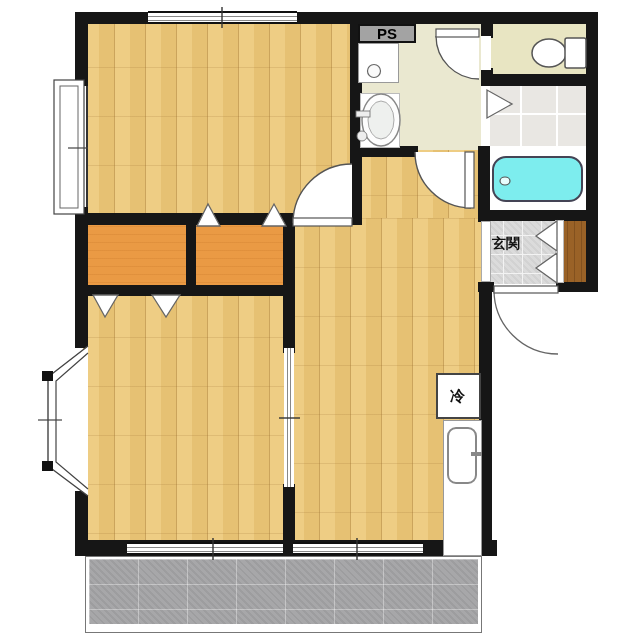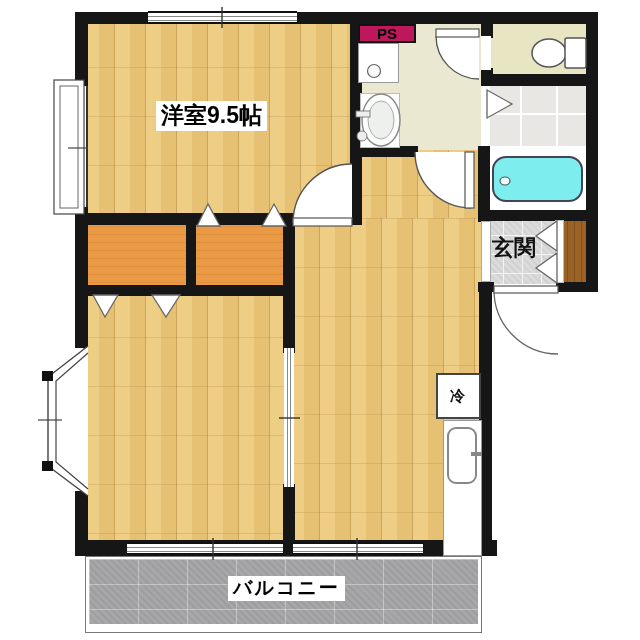--- a/index.html
+++ b/index.html
@@ -32,21 +32,21 @@
       background-size:49px 25px,49px 25px,auto;}
   .hwin{position:absolute;background-color:#fff;border-top:2px solid #111;border-bottom:2px solid #111;box-sizing:border-box;
       background-image:linear-gradient(#888,#888),linear-gradient(#888,#888);
       background-size:100% 1px,100% 1px;background-position:0 3px,0 7px;background-repeat:no-repeat;}
   .vwin{position:absolute;background-color:#fff;
       background-image:linear-gradient(#888,#888),linear-gradient(#888,#888);
       background-size:1px 100%,1px 100%;background-position:3px 0,6px 0;background-repeat:no-repeat;}
   .white{position:absolute;background:#fff;}
   .room-label{position:absolute;background:#fff;color:#000;font-weight:600;padding:1px 5px;white-space:nowrap;line-height:1.2;}
   .bare-label{position:absolute;color:#111;font-weight:600;white-space:nowrap;line-height:1.2;}
-  .box-label{position:absolute;background:#be185d;color:#000;font-weight:600;display:flex;align-items:center;justify-content:center;box-sizing:border-box;}
+  .box-label{position:absolute;background:#a3a3a3;color:#000;font-weight:600;display:flex;align-items:center;justify-content:center;box-sizing:border-box;}
   svg.overlay{position:absolute;left:0;top:0;}
 </style>
 </head>
 <body>
 
 <div id="plan" style="--wall: #161616; --wood-a: #eecd84; --wood-b: #e6c173; --wood-line: #cba45c; --closet: #ea9a44; --washroom-floor: #eae8d0; --toilet-floor: #e8e5c2; --bath-tile: #e9e7e3; --tub: #7dedee; --genkan-tile: #dbdbdb; --shoe-cabinet: #9a6227; --balcony: #a7a7a9; --outline: #555555;">
 
   <div class="wood" style="left:83px;top:18px;width:272px;height:207px;"></div>
   <div class="wood" style="left:355px;top:146px;width:129px;height:80px;"></div>
   <div class="wood" style="left:288px;top:218px;width:198px;height:328px;"></div>
@@ -170,19 +170,17 @@
       <ellipse cx="381" cy="120" rx="13" ry="19" fill="#eef0ee" stroke="#aaa" stroke-width="1"></ellipse>
       <rect x="356" y="111" width="14" height="6" fill="#eee" stroke="#777" stroke-width="0.9"></rect>
       <circle cx="362" cy="136" r="5" fill="#eee" stroke="#777" stroke-width="0.9"></circle>
     </g>
 
     <circle cx="374" cy="71" r="6.5" fill="#fafafa" stroke="#666" stroke-width="1.2"></circle>
 
     <ellipse cx="505" cy="181" rx="5" ry="4" fill="#e8fdfd" stroke="#555" stroke-width="1.2"></ellipse>
   </svg>
 
-  <div class="room-label" style="left:156px;top:101px;font-size:23px;">洋室9.5帖</div>
-  <div class="bare-label" style="left:492px;top:235px;font-size:22px;">玄関</div>
-  <div class="room-label" style="left:228px;top:576px;font-size:19px;letter-spacing:2px;">バルコニー</div>
+  <div class="bare-label" style="left:492px;top:235px;font-size:14px;">玄関</div>
   <div class="box-label" style="left:358px;top:24px;width:58px;height:19px;border:2.5px solid #111;font-size:15px;">PS</div>
   <div class="bare-label" style="left:450px;top:387px;font-size:15px;">冷</div>
 
 </div>
 
 </body></html>

